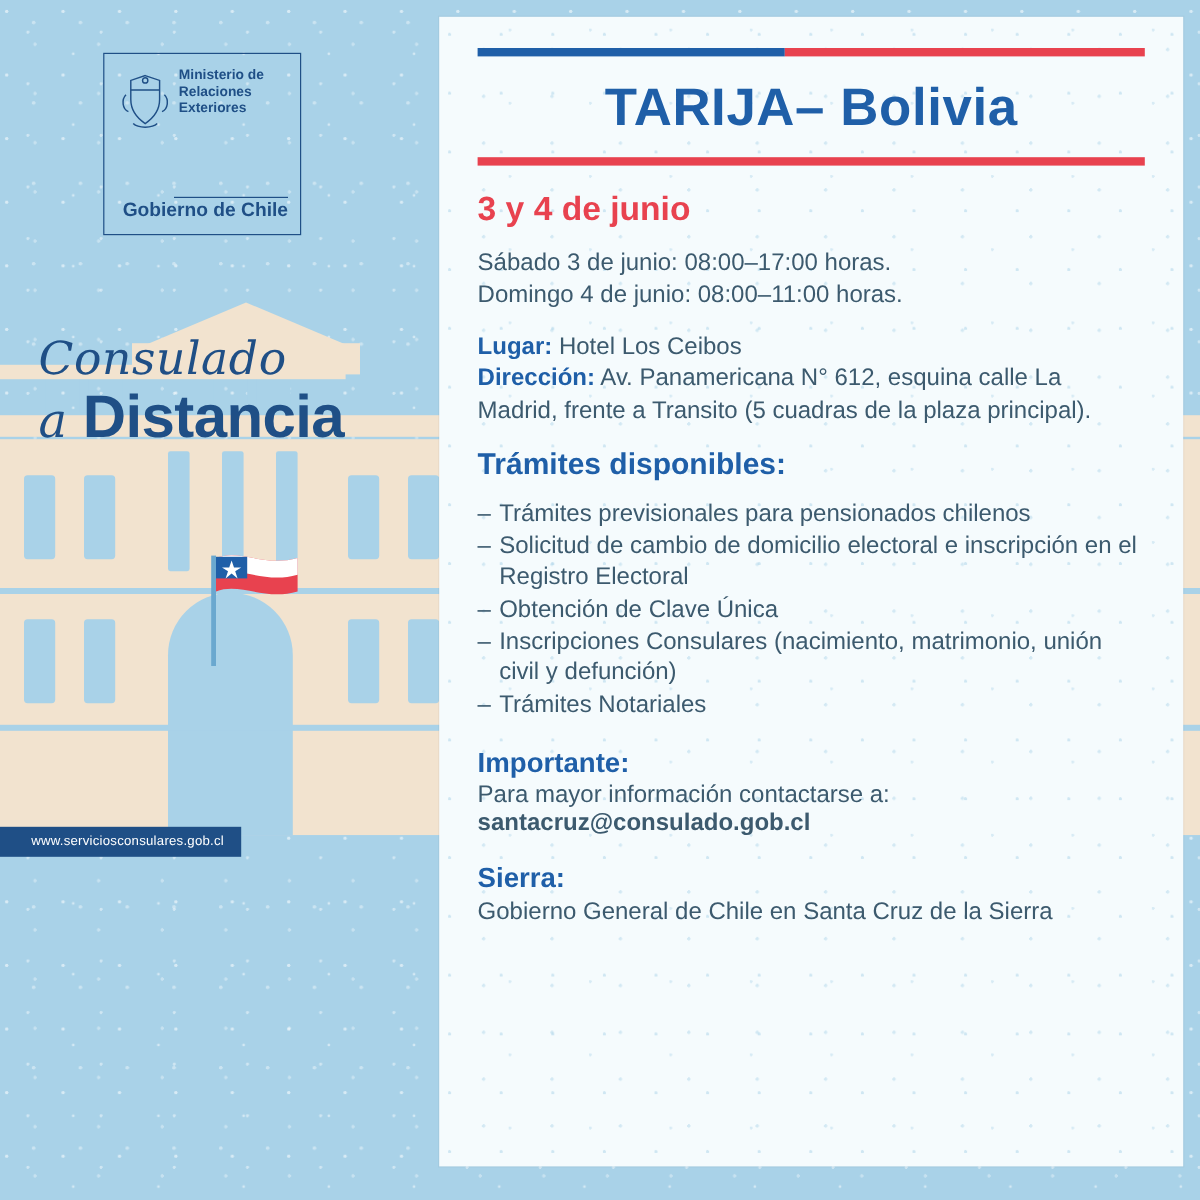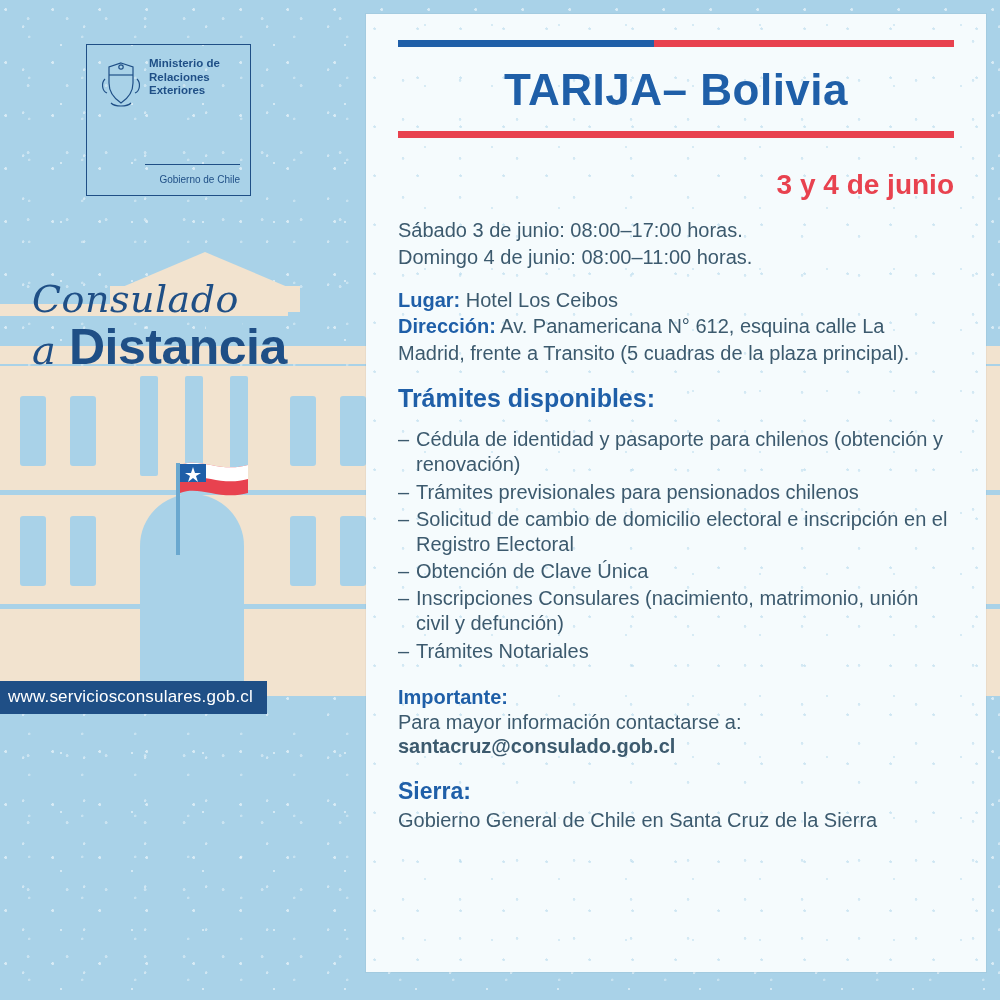--- a/index.html
+++ b/index.html
@@ -43,21 +43,21 @@
   }
   #logo-box .crest {
     position: absolute; left: 12px; top: 12px; width: 44px; height: 52px;
   }
   #logo-box .ministry {
     position: absolute; left: 62px; top: 12px;
     font-size: 11.5px; line-height: 1.18; font-weight: bold; color: #1f4f86;
   }
   #logo-box .gob {
     position: absolute; right: 10px; bottom: 10px;
-    font-size: 10px; font-weight: normal; color: #1f4f86;
+    font-size: 16px; font-weight: bold; color: #1f4f86;
   }
   #logo-box .divider {
     position: absolute; left: 58px; right: 10px; bottom: 30px;
     border-top: 1.2px solid #1f4f86;
   }
   #brand {
     position: absolute; left: 32px; top: 280px; width: 330px;
   }
   #brand .l1 {
     font-family: "DejaVu Serif", serif;
@@ -85,22 +85,22 @@
     font-weight: bold;
     font-size: 50px;
     letter-spacing: -0.5px;
   }
   #flag {
     position: absolute; left: 170px; top: 455px; width: 90px; height: 100px;
   }
   #url-bar {
     position: absolute; left: 0; bottom: 22px;
     background: #1f4f86; color: #ffffff;
-    padding: 6px 14px 7px 8px;
-    font-size: 17px; letter-spacing: 0.2px;
+    padding: 6px 14px 7px 26px;
+    font-size: 11px; letter-spacing: 0.2px;
   }
 
   
   #card {
     position: absolute; left: 366px; top: 14px;
     width: 620px; height: 958px;
     background: #f5fbfd;
     box-shadow: 0 0 0 1px rgba(0,0,0,0.03);
   }
   #card-texture {
@@ -120,21 +120,21 @@
 
   .title {
     margin-top: 18px;
     text-align: center;
     font-size: 44px; font-weight: bold; color: #1f5fa8;
     letter-spacing: 0.5px;
   }
   .redline { height: 7px; background: #e8424f; margin-top: 16px; }
 
   .dates {
-    margin-top: 31px; text-align: right;
+    margin-top: 20px; text-align: left;
     font-size: 28px; font-weight: bold; color: #e8424f;
   }
 
   .hours {
     margin-top: 16px;
     font-size: 20px; color: #3c5a6e; line-height: 1.35;
   }
 
   .block { margin-top: 16px; font-size: 20px; color: #3c5a6e; line-height: 1.32; }
   .block b, .lbl { color: #1f5fa8; font-weight: bold; }
@@ -149,21 +149,21 @@
     font-size: 20px; color: #3c5a6e;
   }
   ul.tramites li {
     position: relative; padding-left: 18px; margin-bottom: 2px; line-height: 1.26;
   }
   ul.tramites li::before {
     content: "–"; position: absolute; left: 0; top: 0; color: #3c5a6e;
   }
 
   .importante-head {
-    margin-top: 22px; font-size: 20px; font-weight: bold; color: #1f5fa8;
+    margin-top: 22px; font-size: 23px; font-weight: bold; color: #1f5fa8;
   }
   .importante-bold { font-size: 20px; font-weight: bold; color: #3c5a6e; margin-top: 2px; }
   .importante-line { font-size: 20px; color: #3c5a6e; line-height: 1.3; }
   .importante-line b { font-weight: bold; color: #3c5a6e; }
   .email { font-size: 20px; font-weight: bold; color: #3c5a6e; }
 
   .invita-head { margin-top: 20px; font-size: 23px; font-weight: bold; color: #1f5fa8; }
   .invita-body { margin-top: 4px; font-size: 20px; color: #3c5a6e; }
 </style>
 </head>
@@ -296,21 +296,20 @@
         </div>
         <div>
           <span class="lbl">Dirección:</span>
           <span>Av. Panamericana N° 612, esquina  calle La Madrid, frente a Transito (5 cuadras de la plaza principal).</span>
         </div>
       </div>
 
       <div class="section-head">Trámites disponibles:</div>
 
       <ul class="tramites">
-        <li>Cédula de identidad y pasaporte para chilenos (obtención y renovación)</li>
         <li>Trámites previsionales para pensionados chilenos</li>
         <li>Solicitud de cambio de domicilio electoral e inscripción en el Registro Electoral</li>
         <li>Obtención de Clave Única</li>
         <li>Inscripciones Consulares (nacimiento, matrimonio, unión civil y defunción)</li>
         <li>Trámites Notariales</li>
       </ul>
 
       <div class="importante-head">Importante:</div>
       <div class="importante-line">Para mayor información contactarse a:</div>
       <div class="email">santacruz@consulado.gob.cl</div>

